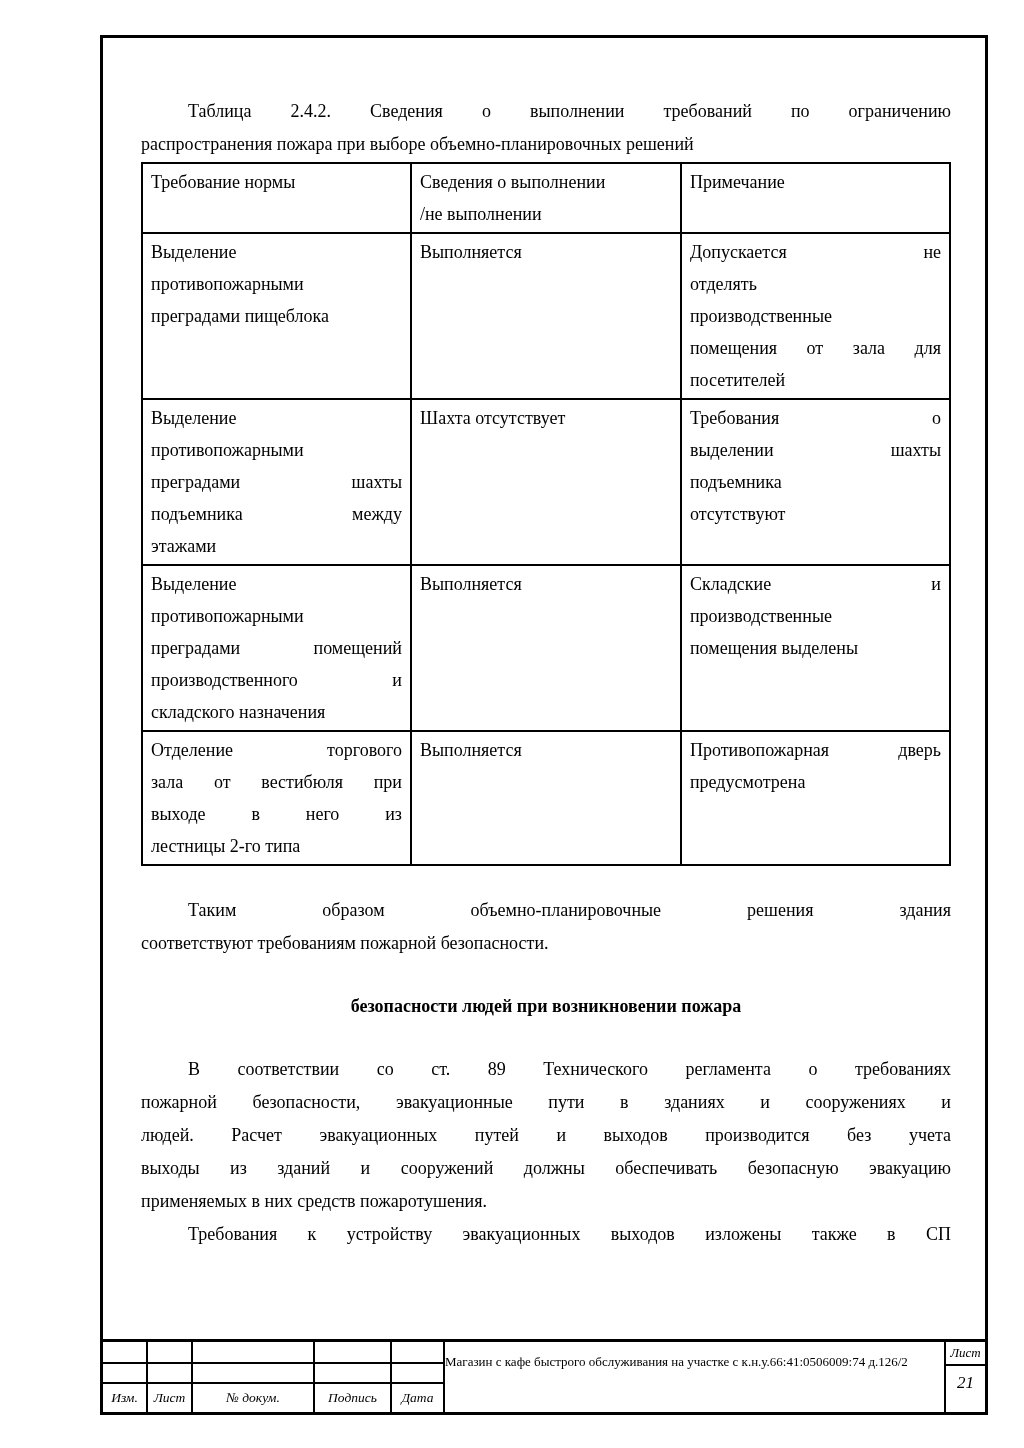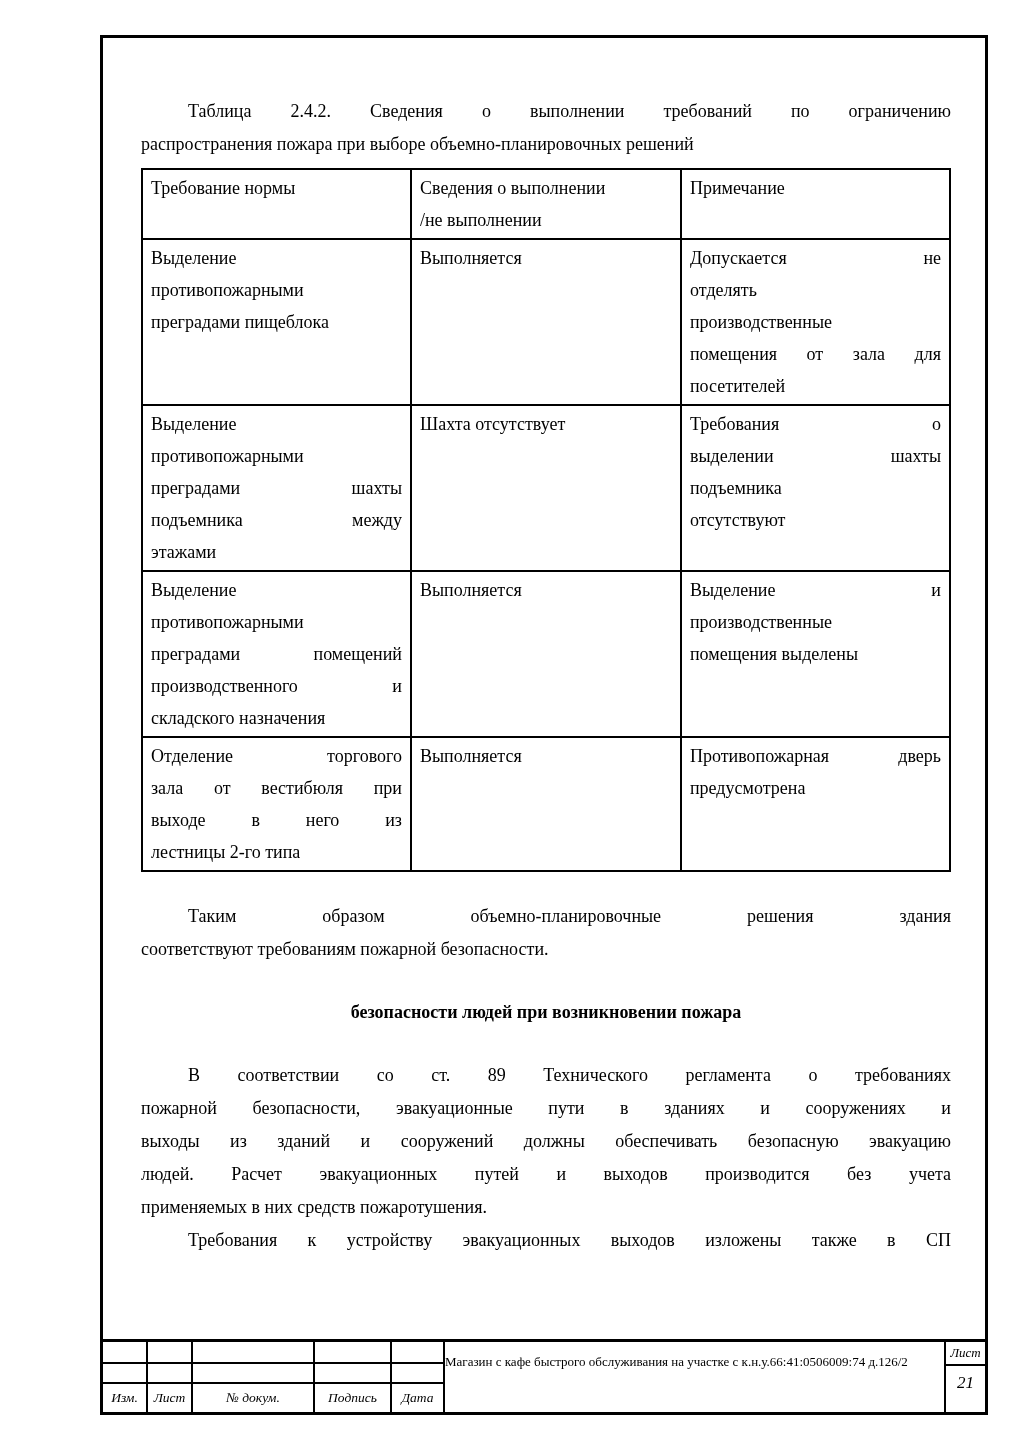--- a/index.html
+++ b/index.html
@@ -14,21 +14,21 @@
   }
   .content{
     position:absolute;left:38px;right:34px;top:0;
     font-size:18px;line-height:33px;
   }
   .line{display:block;}
   .j{text-align:justify;text-align-last:justify;}
   .indent{text-indent:47px;}
   .caption{margin-top:57px;}
   table.reqs{
-    border-collapse:collapse;width:100%;table-layout:fixed;margin-top:7px;
+    border-collapse:collapse;width:100%;table-layout:fixed;margin-top:1px;
   }
   table.reqs th,table.reqs td{
     border:2px solid #000;vertical-align:top;text-align:left;
     font-weight:normal;font-size:18px;line-height:32px;padding:2px 8px;
   }
   .cl{display:block;}
   .para{font-size:18px;line-height:33px;}
   .conclusion{margin-top:28px;font-weight:normal;}
   .heading{margin-top:30px;font-weight:bold;text-align:center;}
   .heading .line{display:block;}
@@ -133,21 +133,21 @@
           <span class="cl j">Выделение</span>
           <span class="cl j">противопожарными</span>
           <span class="cl j">преградами помещений</span>
           <span class="cl j">производственного и</span>
           <span class="cl">складского назначения</span>
         </td>
         <td>
           <span class="cl">Выполняется</span>
         </td>
         <td>
-          <span class="cl j">Выделение и</span>
+          <span class="cl j">Складские и</span>
           <span class="cl j">производственные</span>
           <span class="cl">помещения выделены</span>
         </td>
       </tr>
       <tr>
         <td>
           <span class="cl j">Отделение торгового</span>
           <span class="cl j">зала от вестибюля при</span>
           <span class="cl j">выходе в него из</span>
           <span class="cl">лестницы 2-го типа</span>
@@ -168,22 +168,22 @@
       <span class="line">соответствуют требованиям пожарной безопасности.</span>
     </div>
 
     <div class="para heading">
       <span class="line">безопасности людей при возникновении пожара</span>
     </div>
 
     <div class="para body1">
       <span class="line j indent">В соответствии со ст. 89 Технического регламента о требованиях</span>
       <span class="line j">пожарной безопасности, эвакуационные пути в зданиях и сооружениях и</span>
+      <span class="line j">людей. Расчет эвакуационных путей и выходов производится без учета</span>
       <span class="line j">выходы из зданий и сооружений должны обеспечивать безопасную эвакуацию</span>
-      <span class="line j">людей. Расчет эвакуационных путей и выходов производится без учета</span>
       <span class="line">применяемых в них средств пожаротушения.</span>
     </div>
 
     <div class="para">
       <span class="line j indent">Требования к устройству эвакуационных выходов изложены также в СП</span>
     </div>
   </div>
 
   <div class="stamp">
     <div class="stamp-grid">

